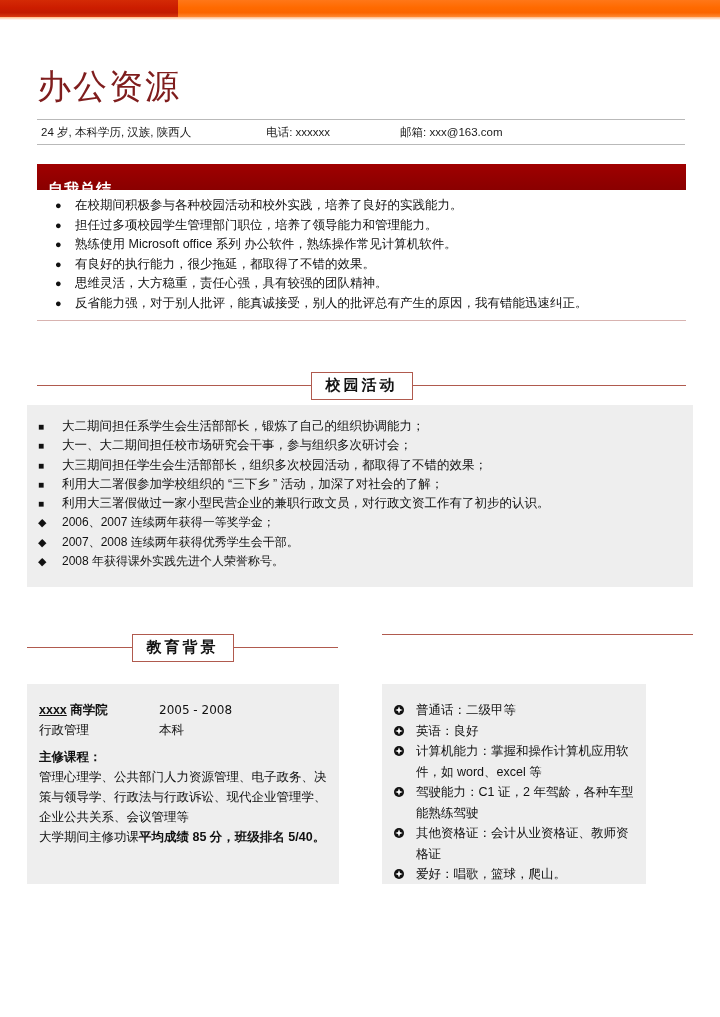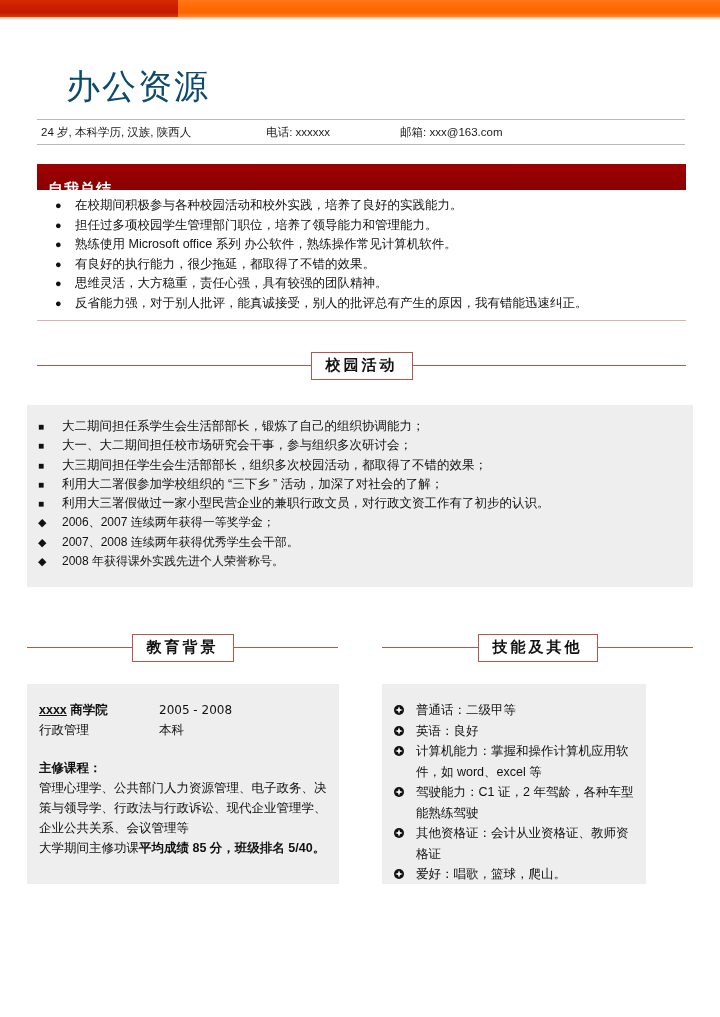--- a/index.html
+++ b/index.html
@@ -44,23 +44,22 @@
 
   
   .name-title {
     position: absolute;
     left: 37px;
     top: 68px;
     font-family: "DejaVu Serif", "Liberation Serif", serif;
     font-size: 34px;
     font-weight: 400;
     letter-spacing: 2px;
-    color: #0c4a6e;
+    color: #7f1d1d;
     line-height: 1.1;
-    margin-left: 29px;
   }
   .contact-strip {
     position: absolute;
     left: 37px;
     top: 119px;
     width: 648px;
     border-top: 1px solid #b9b9b9;
     border-bottom: 1px solid #b9b9b9;
     height: 24px;
     display: flex;
@@ -145,21 +144,21 @@
     background: #ffffff;
     font-family: "DejaVu Serif", "Liberation Serif", serif;
     font-size: 15px;
     font-weight: 700;
     letter-spacing: 3px;
     color: #111;
     white-space: nowrap;
     line-height: 1.25;
   }
 
-  #sec-campus { left: 37px; top: 352px; width: 649px; text-align: center; }
+  #sec-campus { left: 37px; top: 372px; width: 649px; text-align: center; }
   #sec-edu    { left: 27px; top: 634px; width: 311px; }
   #sec-skill  { left: 382px; top: 634px; width: 311px; }
 
   
   .gray-panel {
     position: absolute;
     background: #eeeeee;
     box-sizing: border-box;
   }
   #panel-campus { left: 27px; top: 405px; width: 666px; height: 182px; }
@@ -208,21 +207,21 @@
   .edu-school {
     flex: 0 0 120px;
     font-weight: 700;
     color: #111;
   }
   .edu-school .ul { text-decoration: underline; }
   .edu-years { color: #111; font-family: "DejaVu Sans", sans-serif; font-size: 12px; }
   .edu-major { flex: 0 0 120px; color: #111; }
   .edu-degree { color: #111; }
   .edu-courses-label {
-    margin-top: 18px;
+    margin-top: 7px;
     font-size: 12.5px;
     font-weight: 700;
     line-height: 20px;
     color: #111;
   }
   .edu-courses-body {
     font-size: 12.5px;
     line-height: 20px;
     color: #111;
   }
@@ -366,21 +365,20 @@
       <span class="edu-degree">本科</span>
     </div>
     <div class="edu-courses-label">主修课程：</div>
     <div class="edu-courses-body">管理心理学、公共部门人力资源管理、电子政务、决策与领导学、行政法与行政诉讼、现代企业管理学、企业公共关系、会议管理等</div>
     <div class="edu-gpa"><span>大学期间主修功课</span><b>平均成绩 85 分，班级排名 5/40。</b></div>
   </div>
 </div>
 
 <div class="sec-header" id="sec-skill">
   <div class="sec-rule"></div>
-  <div class="sec-box">技能及其他</div>
   <div class="sec-rule"></div>
 </div>
 
 <div class="gray-panel" id="panel-skill">
   <div class="skill-inner">
     <div class="skill-row">
       <span class="skill-bullet">
           <svg width="10" height="10" viewBox="0 0 10 10">
             <circle cx="5" cy="5" r="5" fill="#111"></circle>
             <path d="M5 1.2 L6 4 L8.8 5 L6 6 L5 8.8 L4 6 L1.2 5 L4 4 Z" fill="#fff"></path>

